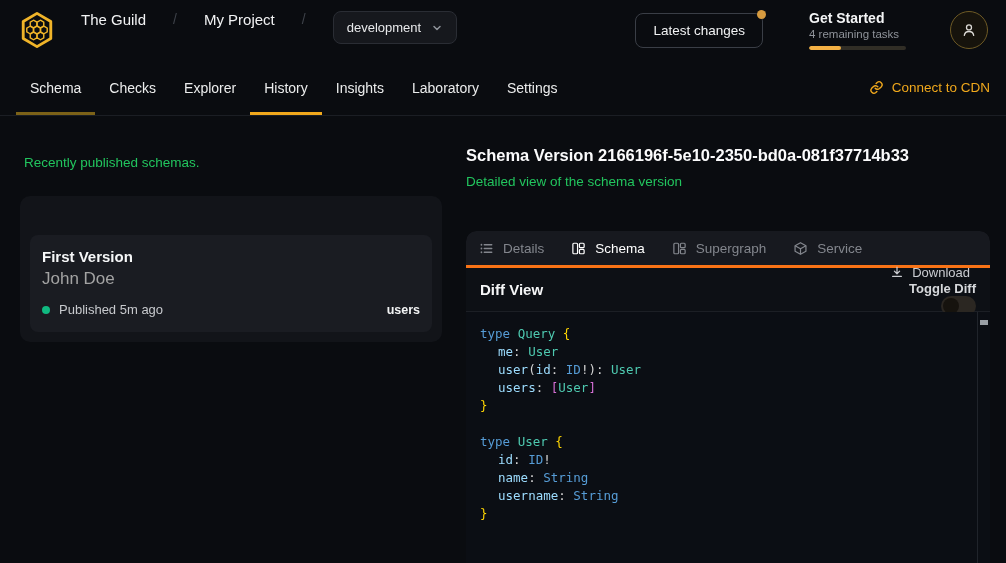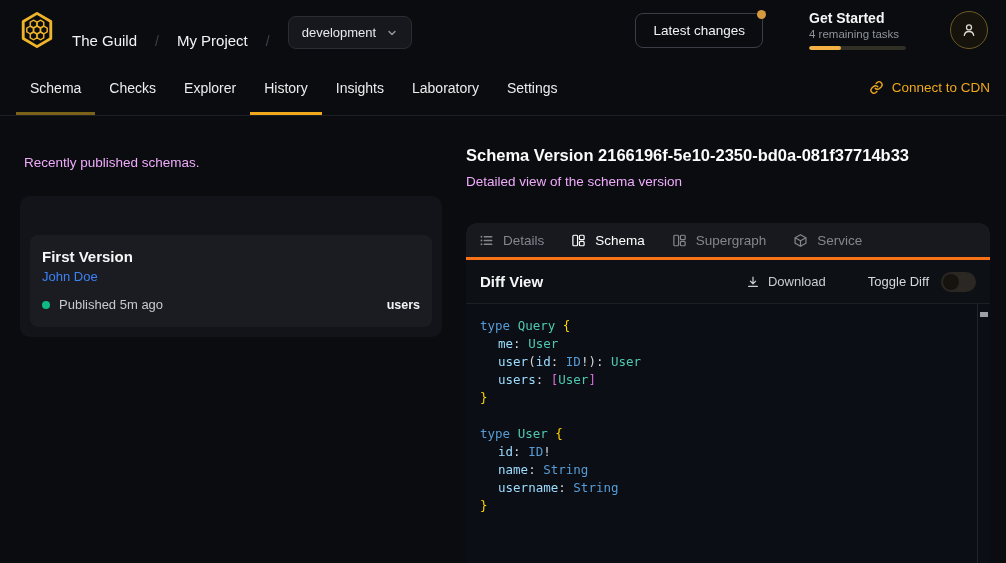--- a/index.html
+++ b/index.html
@@ -7,21 +7,21 @@
     --green:#10b981; --tk-kw:#569cd6; --tk-type:#4ec9b0; --tk-field:#9cdcfe;
     --tk-scalar:#569cd6; --tk-punc:#d4d4d4; --tk-brace:#ffd602; --tk-bracket:#d670d6;
   }
   *{box-sizing:border-box;}
   body{margin:0;background:#000;}
   .page{width:1006px;height:563px;background:#0a0c10;color:#fff;
         font-family:"Liberation Sans",sans-serif;overflow:hidden;position:relative;}
 
   
   .topbar{height:60px;display:flex;align-items:center;padding:0 18px;}
-  .brand{display:flex;align-items:flex-end;gap:18px;}
+  .brand{display:flex;align-items:flex-start;gap:27px;}
   .logo{display:flex;margin-right:-2px;}
   .crumb{font-size:15px;color:#f2f3f4;cursor:pointer;text-decoration:none;}
   .crumb-sep{color:#3e424a;font-size:14px;}
   .target-select{display:flex;align-items:center;gap:10px;background:#16181d;border:1px solid #2a2d34;
       border-radius:8px;padding:8px 13px;font-size:13px;color:#e8e9eb;cursor:pointer;}
   .chev{color:#8f939a;display:flex;}
   .spacer{flex:1;}
   .latest-btn{position:relative;border:1px solid #3a3e46;border-radius:8px;padding:9px 17px;
       font-size:13.5px;color:#f2f3f4;background:transparent;font-family:inherit;cursor:pointer;}
   .latest-dot{position:absolute;top:-4px;right:-4px;width:9px;height:9px;border-radius:50%;background:#d79b3f;}
@@ -40,46 +40,46 @@
   .nav-tab .underline{position:absolute;left:0;right:0;bottom:0;height:3px;}
   .underline.muted{background:var(--accent-muted);}
   .underline.active{background:var(--accent);}
   .cdn-link{margin-left:auto;display:flex;align-items:center;gap:8px;color:var(--accent);
       font-size:13.5px;cursor:pointer;}
 
   
   .content{display:flex;height:447px;}
   .left-col{width:458px;flex:none;padding:30px 16px 0 24px;}
   .panel-title{font-size:17px;font-weight:700;margin:0;color:#fbfbfc;}
-  .panel-sub{font-size:13.5px;color:#f0abfc;margin:9px 0 8px;}
+  .panel-sub{font-size:13.5px;color:#22c55e;margin:9px 0 16px;}
   .versions-card{margin:26px 0 0 -4px;background:#121419;border-radius:10px;padding:39px 10px 10px;}
   .version-item{background:#1a1c22;border-radius:8px;padding:13px 12px 15px;cursor:pointer;}
   .v-name{font-size:15px;font-weight:600;color:#f6f7f8;}
-  .v-author{font-size:13px;color:#3b82f6;margin-top:4px;}
+  .v-author{font-size:17px;color:#a3a3a3;margin-top:4px;}
   .v-row{display:flex;align-items:center;margin-top:13px;justify-content:space-between;}
   .v-dot{width:8px;height:8px;border-radius:50%;background:var(--green);flex:none;}
   .v-status{font-size:13px;color:#c7c9cd;margin-left:9px;}
   .v-badge{margin-left:auto;font-size:12.5px;font-weight:700;color:#f2f3f4;}
 
   .right-col{flex:1;padding:30px 16px 0 8px;display:flex;flex-direction:column;min-width:0;}
   .right-col .panel-title{font-size:16.5px;white-space:nowrap;}
   .detail-card{margin-top:26px;flex:1;display:flex;flex-direction:column;min-height:0;
       border-radius:10px 10px 0 0;overflow:hidden;}
   .detail-tabs{height:37px;flex:none;background:#17191f;border-bottom:3px solid #f97316;
       display:flex;align-items:center;gap:27px;padding:0 13px;border-radius:10px 10px 0 0;}
   .detail-tab{display:flex;align-items:center;gap:9px;font-size:13.5px;color:#83868d;cursor:pointer;}
   .detail-tab.is-active{color:#fff;}
   .detail-tab .ticon{display:flex;}
   .diff-row{height:44px;flex:none;background:#0d1015;border-bottom:1px solid #1c1f25;
       display:flex;align-items:center;padding:0 14px;}
   .diff-title{font-size:15px;font-weight:700;color:#f5f6f7;}
-  .diff-actions{margin-left:auto;display:flex;align-items:center;}
+  .diff-actions{margin-left:auto;display:flex;align-items:flex-end;flex-direction:column;}
   .download-btn{display:flex;align-items:center;gap:8px;color:#caccd1;font-size:13px;
       background:none;border:none;font-family:inherit;cursor:pointer;}
-  .toggle-label{margin-left:36px;font-size:13px;color:#d6d8db;}
+  .toggle-label{margin-left:36px;font-size:13px;color:#d6d8db;font-weight:bold;}
   .switch{margin-left:12px;width:35px;height:20px;border-radius:10px;background:#2b2722;
       position:relative;cursor:pointer;flex:none;}
   .switch .knob{position:absolute;top:2px;left:2px;width:16px;height:16px;border-radius:50%;background:#16130e;}
 
   
   .code-wrap{flex:1;background:#0b0e14;position:relative;padding:13px 20px 0 14px;
       font-family:"DejaVu Sans Mono",monospace;font-size:12.5px;line-height:18px;overflow:hidden;}
   .code-line{min-height:18px;white-space:pre;}
   .ind{display:inline-block;width:2ch;border-left:1px solid #23272f;margin-left:3px;}
   .tk-kw{color:var(--tk-kw);} .tk-type{color:var(--tk-type);} .tk-field{color:var(--tk-field);}

